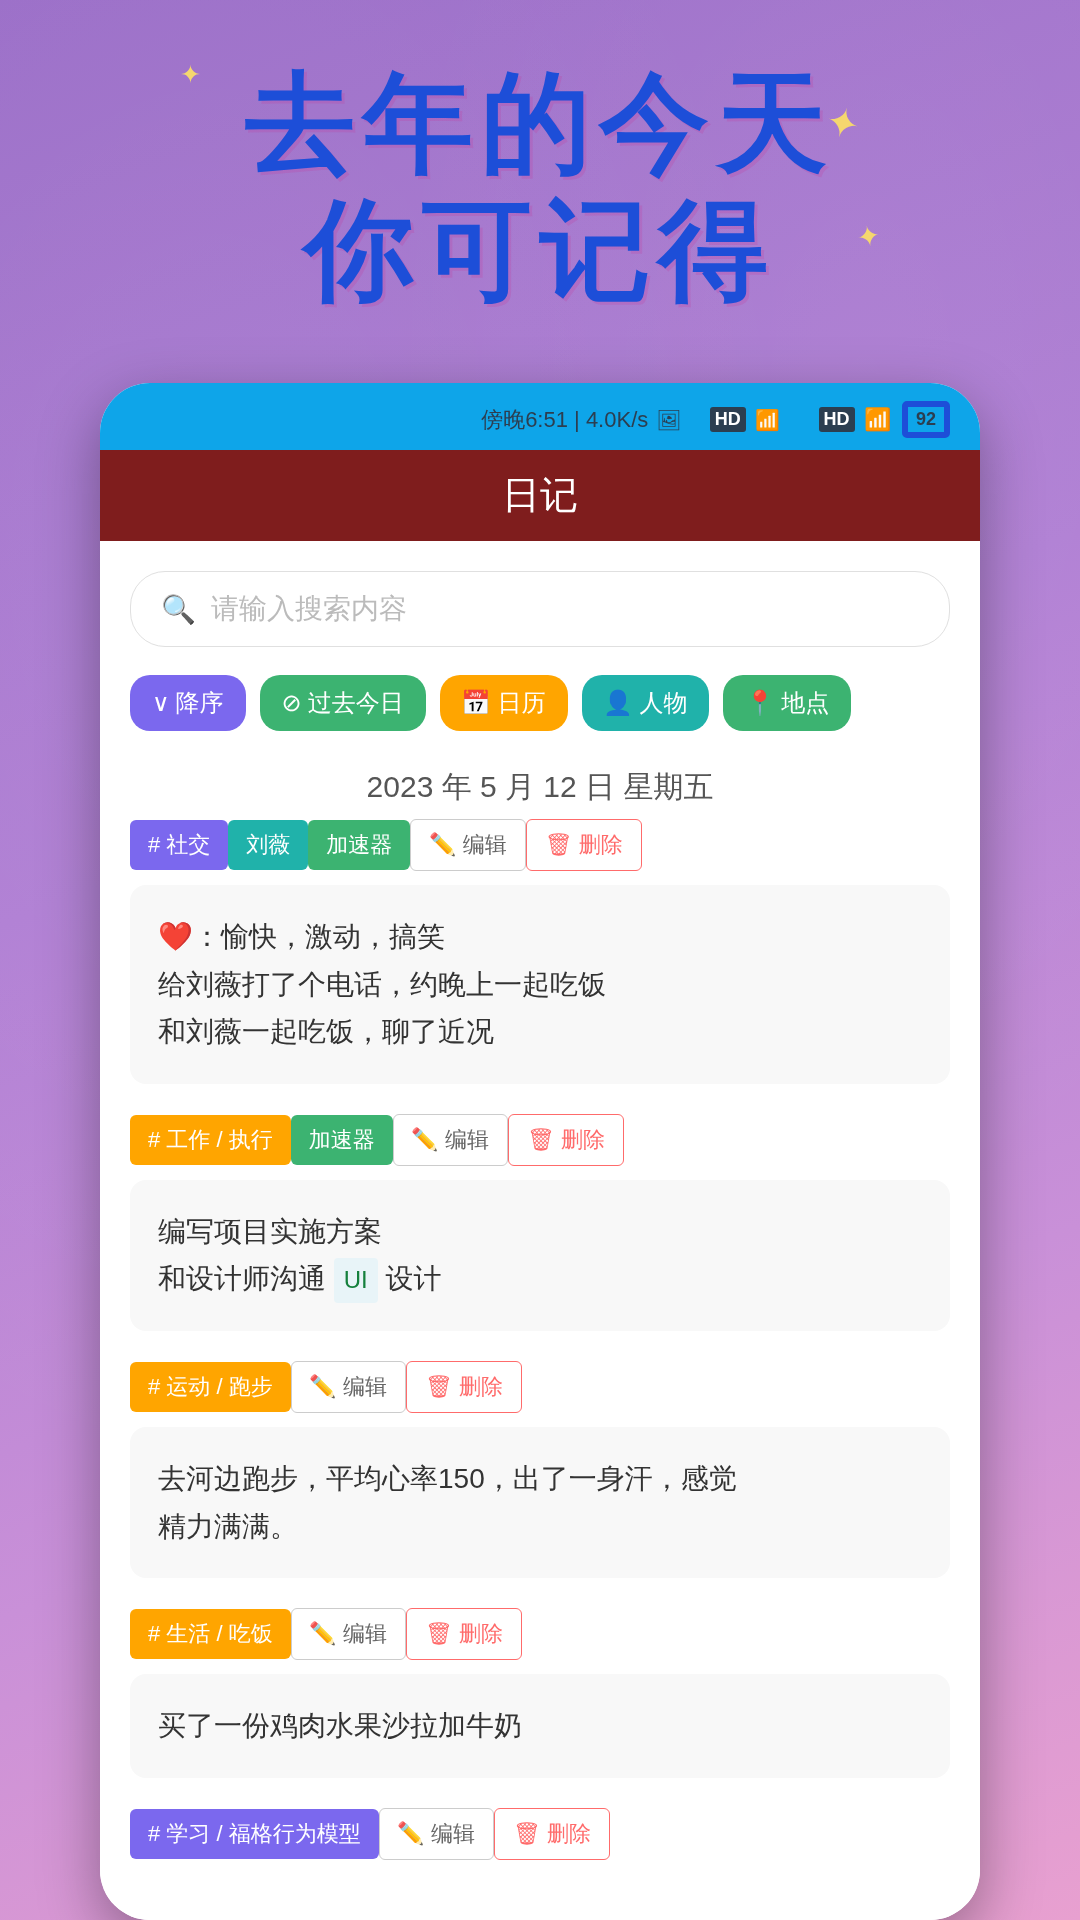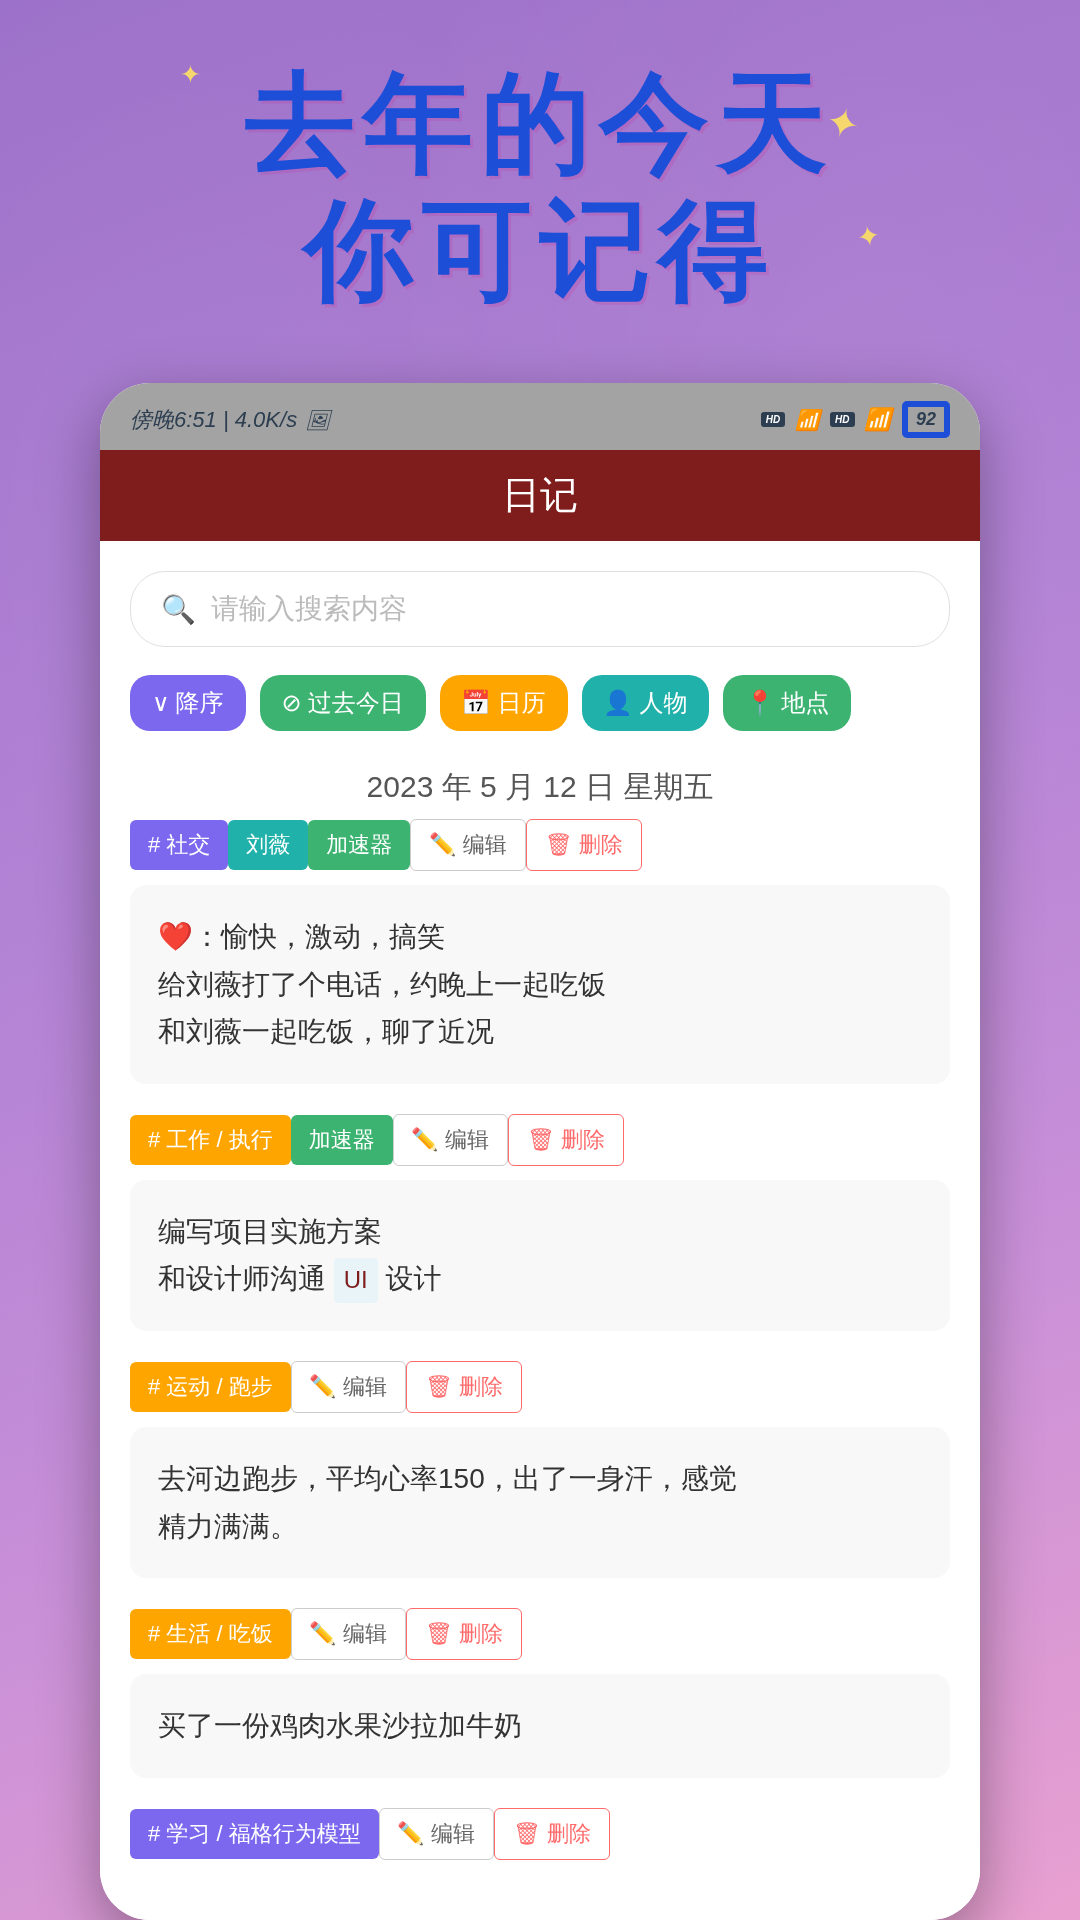--- a/index.html
+++ b/index.html
@@ -56,41 +56,41 @@
       width: 880px;
       background: #fff;
       border-radius: 50px;
       overflow: hidden;
       box-shadow: 0 20px 60px rgba(0,0,0,0.35);
       position: relative;
     }
 
     
     .status-bar {
-      background: #a3a3a3;
+      background: #0ea5e9;
       padding: 18px 30px 12px;
       display: flex;
       align-items: center;
-      justify-content: space-between;
+      justify-content: flex-end;
       color: #2c3e50;
       font-size: 22px;
       font-weight: 500;
-      font-style: italic;
     }
 
     .status-left { display: flex; align-items: center; gap: 8px; }
     .status-right { display: flex; align-items: center; gap: 10px; }
 
     .hd-badge {
       background: #2c3e50;
       color: white;
-      font-size: 10px;
+      font-size: 18px;
       padding: 2px 5px;
       border-radius: 3px;
       font-weight: bold;
+      margin-left: 28px;
     }
 
     .signal-bars { font-size: 20px; }
     .wifi-icon { font-size: 22px; }
     .battery {
       border: 6px solid #1d4ed8;
       border-radius: 5px;
       padding: 2px 8px;
       font-size: 18px;
       font-weight: bold;
@@ -229,21 +229,21 @@
       font-size: 28px;
       color: #333;
       line-height: 1.7;
     }
 
     .entry-card .heart { color: #e74c3c; }
 
     .ui-tag {
       display: inline-block;
       background: #e8f4f8;
-      color: #7f1d1d;
+      color: #15803d;
       padding: 2px 10px;
       border-radius: 4px;
       font-size: 24px;
     }
   </style>
 </head>
 <body>
 
 <div class="header-section">
   <span class="sparkle sparkle-3">✦</span>

